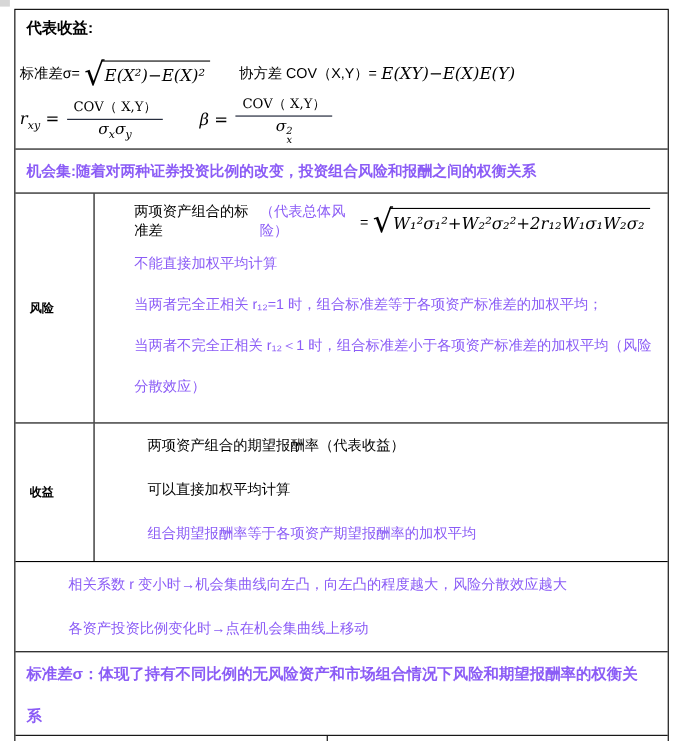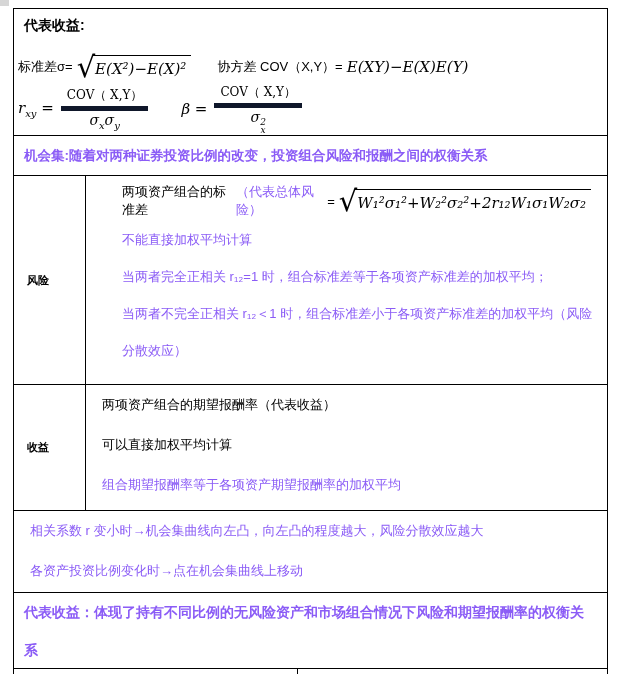--- a/index.html
+++ b/index.html
@@ -27,34 +27,34 @@
   
   .r1 .title { font-size:14px; font-weight:bold; margin:8px 0 0 10px; }
   .fline { display:flex; align-items:center; margin:12px 0 0 4px; height:40px; font-size:13px; }
   .fline2 { display:flex; align-items:center; margin:2px 0 0 4px; height:40px; font-size:13px; }
   .math { font-family:"DejaVu Serif","Liberation Serif",serif; font-style:italic; font-size:15px; }
   .math-up { font-family:"DejaVu Serif","Liberation Serif",serif; font-style:normal; font-size:12px; }
   .sqrt { display:inline-flex; align-items:flex-start; margin:0 4px; }
   .sqrt .rad { font-family:"DejaVu Sans",sans-serif; font-style:normal; font-size:29px; line-height:27px; margin-right:-3px; }
   .sqrt .body { border-top:1px solid #000; padding:4px 5px 0 3px; margin-top:1px; }
   .frac { display:inline-flex; flex-direction:column; text-align:center; margin:0 7px; }
-  .frac .num { border-bottom:5px solid #0f172a; padding:0 6px 2px; }
+  .frac .num { border-bottom:1px solid #0f172a; padding:0 6px 2px; }
   .frac .den { padding-top:1px; font-size:14px; }
   sub { font-size:10px; }
   .stack { display:inline-flex; flex-direction:column; font-size:9px; line-height:8px; vertical-align:-3px; font-style:italic; font-family:"DejaVu Serif",serif; }
   .gap { margin-left:22px; }
   .gap2 { margin-left:26px; }
   
   .r2 .banner { line-height:40px; padding-left:10px; font-size:13.5px; font-weight:bold; }
   .r6 .banner { line-height:38px; padding:0 14px 0 10px; font-size:14px; font-weight:bold; }
   
   .r3 .content-cell { padding-top:5px; }
   .r3 .line { line-height:37px;margin-left:20px; }
   .r3 .fl { display:flex; align-items:center; height:40px; line-height:normal; }
-  .r4 .line, .r5 .line { line-height:40px; }
+  .r4 .line, .r5 .line { line-height:40px;margin-left:32px; }
   .r5 .label-cell { line-height:40px; }
   .r7 .left { width:284px; border-right:1px solid #000; }
   .r7 .right { flex:1; }
 </style>
 </head>
 <body>
 
 <div class="page-corner"></div>
 
 <div class="doc-table">
@@ -123,21 +123,21 @@
   </div>
 
   <div class="row r5">
     <div class="content-cell">
       <p class="line red">相关系数 r 变小时→机会集曲线向左凸，向左凸的程度越大，风险分散效应越大</p>
       <p class="line red">各资产投资比例变化时→点在机会集曲线上移动</p>
     </div>
   </div>
 
   <div class="row r6">
-    <p class="banner red">代表收益：体现了持有不同比例的无风险资产和市场组合情况下风险和期望报酬率的权衡关系</p>
+    <p class="banner red">标准差σ：体现了持有不同比例的无风险资产和市场组合情况下风险和期望报酬率的权衡关系</p>
   </div>
 
   <div class="row r7">
     <div class="left"></div>
     <div class="right"></div>
   </div>
 
 </div>
 
 </body></html>

